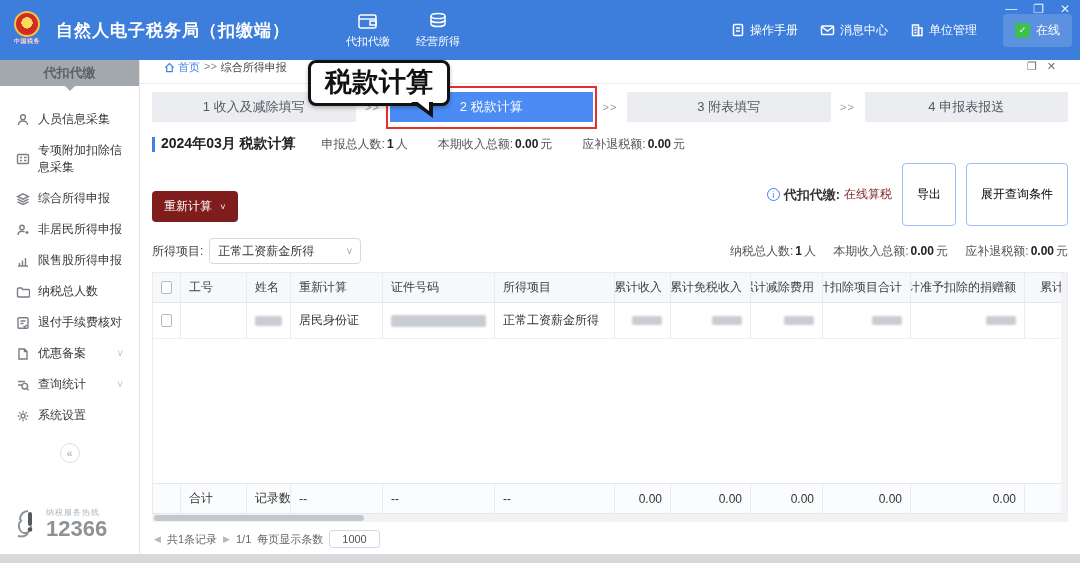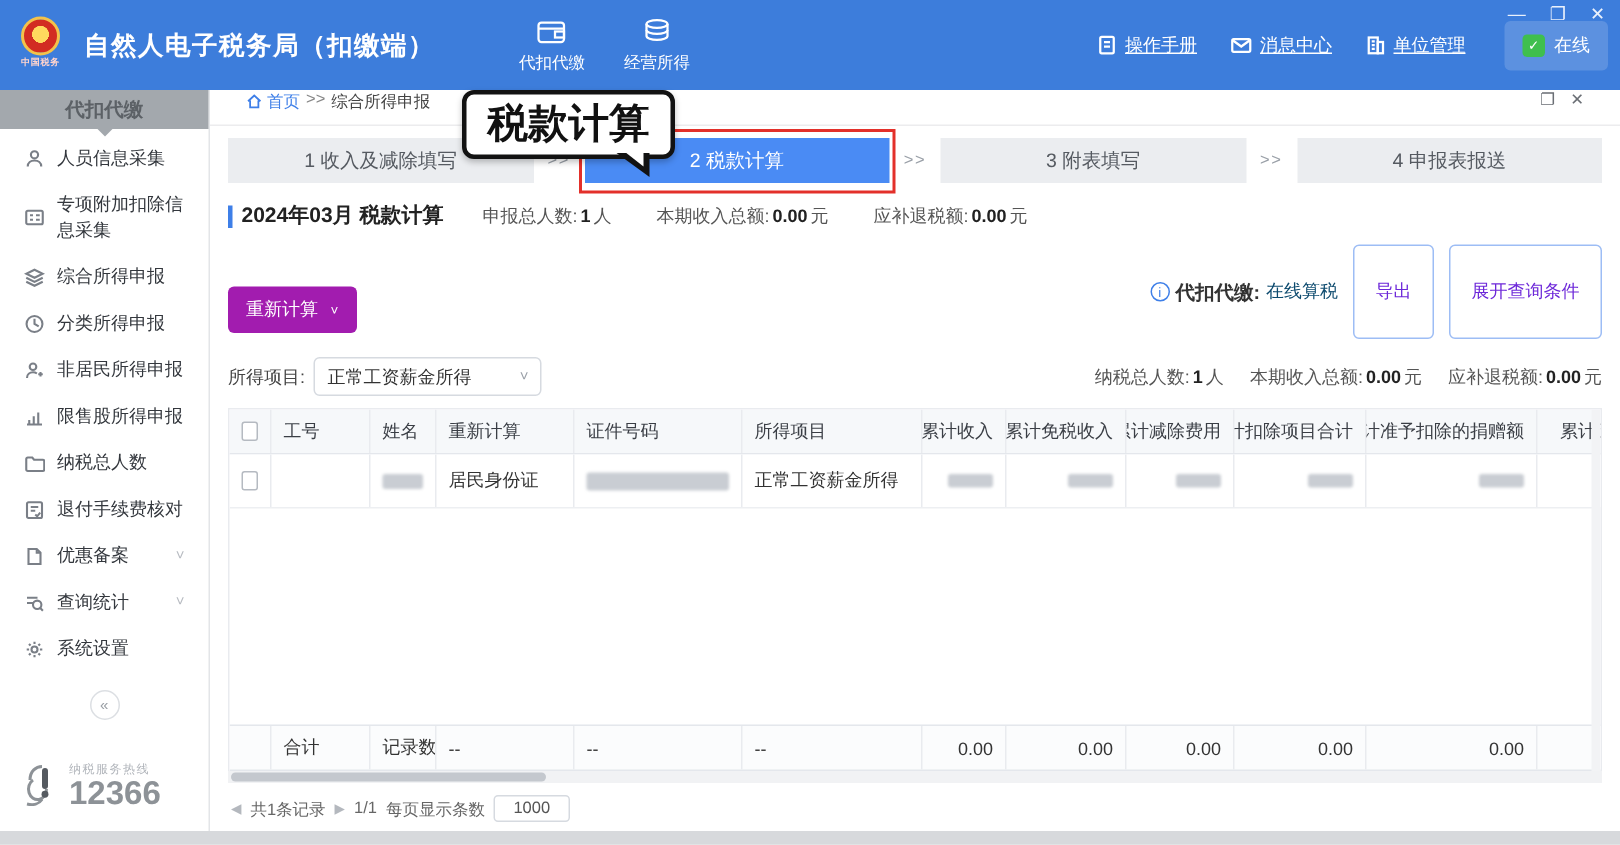--- a/index.html
+++ b/index.html
@@ -12,33 +12,33 @@
   .win-controls { position:absolute; top:3px; right:10px; display:flex; gap:16px; font-size:12px; color:#eaf1fc; }
   .win-controls span { cursor:pointer; line-height:12px; }
   .emblem { width:34px; height:42px; margin:4px 8px 0 10px; display:flex; flex-direction:column; align-items:center; }
   .emblem .seal { width:26px; height:26px; border-radius:50%; background:radial-gradient(circle at 50% 45%, #ffd95e 0 34%, #d22c22 35% 100%); border:2px solid #f3c24a; }
   .emblem .seal-text { font-size:6px; color:#ffd4cd; font-weight:bold; letter-spacing:.5px; }
   .app-title { font-size:17px; font-weight:bold; letter-spacing:1px; margin-left:4px; }
   .hnav { display:flex; margin-left:56px; gap:26px; }
   .hnav-item { display:flex; flex-direction:column; align-items:center; gap:3px; font-size:11px; cursor:pointer; }
   .hnav-item svg { display:block; }
   .hright { margin-left:auto; display:flex; align-items:center; gap:22px; margin-right:8px; font-size:12px; }
-  .hright-item { display:flex; align-items:center; gap:5px; cursor:pointer;text-decoration:underline; }
+  .hright-item { display:flex; align-items:center; gap:5px; cursor:pointer; }
   .online-box { background:rgba(255,255,255,.16); border-radius:4px; padding:8px 12px; display:flex; align-items:center; gap:6px; margin-left:4px; }
   .online-ico { width:15px; height:15px; background:#3fbf4e; border-radius:3px; display:flex; align-items:center; justify-content:center; color:#fff; font-size:9px; }
 
   
   .body { flex:1; display:flex; min-height:0; }
 
   
   .sidebar { width:140px; background:#fff; border-right:1px solid #e3e5e8; display:flex; flex-direction:column; flex:none; position:relative; }
   .side-head { background:#a3a8ad; color:#5c6166; font-weight:bold; text-align:center; font-size:13px; padding:4px 0; position:relative; }
   .side-head:after { content:""; position:absolute; left:50%; bottom:-5px; margin-left:-5px;
     border-left:5px solid transparent; border-right:5px solid transparent; border-top:5px solid #a3a8ad; }
-  .side-menu { padding:4px 0 0 0; }
+  .side-menu { padding:18px 0 0 0; }
   .side-item { display:flex; align-items:center; gap:8px; padding:7px 6px 7px 16px; font-size:12px; color:#33373d; cursor:pointer; }
   .side-item svg { flex:none; }
   .side-item .chev { margin-left:auto; margin-right:10px; color:#b7bbc1; font-size:10px; }
   .collapse-btn { width:20px; height:20px; border:1px solid #dcdfe3; border-radius:50%; color:#9ba0a6;
     font-size:10px; display:flex; align-items:center; justify-content:center; margin:12px auto 0; cursor:pointer; }
   .hotline { position:absolute; bottom:14px; left:12px; display:flex; align-items:center; gap:4px; }
   .hotline-text { display:flex; flex-direction:column; }
   .hotline-label { font-size:8px; color:#b0b4ba; letter-spacing:1px; }
   .hotline-num { font-size:22px; font-weight:bold; color:#8d9297; line-height:22px; }
 
@@ -70,28 +70,28 @@
 
   
   .summary { display:flex; align-items:center; margin-top:13px; flex:none; font-size:12px; color:#444; }
   .blue-bar { width:3px; height:15px; background:#3e7fe8; margin-right:6px; }
   .summary-title { font-size:14px; font-weight:bold; color:#222; margin-right:26px; }
   .sum-item { margin-right:30px; color:#555; }
   .sum-item b { color:#222; margin:0 2px; }
 
   
   .toolbar { display:flex; align-items:center; margin-top:10px; flex:none; }
-  .btn-primary { background:#a21caf; color:#fff; font-size:12px; border:none; border-radius:4px; padding:7px 12px; cursor:pointer;margin-top:24px; }
+  .btn-primary { background:#7f1d1d; color:#fff; font-size:12px; border:none; border-radius:4px; padding:7px 12px; cursor:pointer;margin-top:24px; }
   .btn-primary .chev { font-size:9px; margin-left:5px; }
   .tb-right { margin-left:auto; display:flex; align-items:center; gap:10px; }
   .taxmode { font-size:12px; color:#333; display:flex; align-items:center; gap:4px; }
   .info-ico { width:13px; height:13px; border:1px solid #3e7fe8; color:#3e7fe8; border-radius:50%; font-size:9px; display:inline-flex; align-items:center; justify-content:center; }
   .taxmode b { font-size:13px; }
-  .taxmode .mode-val { color:#0c4a6e; font-weight:normal; }
-  .btn-outline { background:#fff; border:1px solid #9dbdf5; color:#6d28d9; font-size:12px; border-radius:4px; padding:22px 14px; cursor:pointer; }
+  .taxmode .mode-val { color:#7f1d1d; font-weight:normal; }
+  .btn-outline { background:#fff; border:1px solid #9dbdf5; color:#000000; font-size:12px; border-radius:4px; padding:22px 14px; cursor:pointer; }
 
   
   .filterrow { display:flex; align-items:center; margin-top:12px; flex:none; font-size:12px; color:#444; }
   .select { width:152px; height:26px; border:1px solid #d6dae0; border-radius:4px; margin-left:6px; display:flex; align-items:center; padding:0 8px; color:#333; cursor:pointer; }
   .select .chev { margin-left:auto; color:#9aa0a8; font-size:10px; }
   .stats { margin-left:auto; font-size:12px; color:#555; }
   .stats .st { margin-left:14px; }
   .stats b { color:#222; margin:0 2px; }
 
   
@@ -210,27 +210,20 @@
         </div>
         <div class="side-item">
           <svg width="14" height="14" viewBox="0 0 14 14">
               <path d="M7 1.8 l5.5 2.7 L7 7.2 1.5 4.5 Z" class="icon-grey"></path>
               <path d="M1.5 7.2 L7 9.9 12.5 7.2 M1.5 9.8 L7 12.5 12.5 9.8" class="icon-grey"></path>
             </svg>
           <span>综合所得申报</span>
         </div>
         <div class="side-item">
           <svg width="14" height="14" viewBox="0 0 14 14">
-              <circle cx="7" cy="7" r="5.3" class="icon-grey"></circle>
-              <path d="M7 3.5 V7 l2.8 1.6" class="icon-grey"></path>
-            </svg>
-          <span>分类所得申报</span>
-        </div>
-        <div class="side-item">
-          <svg width="14" height="14" viewBox="0 0 14 14">
               <circle cx="6" cy="4.5" r="2.2" class="icon-grey"></circle>
               <path d="M2 12 c0-2.4 1.8-3.8 4-3.8 1 0 1.9 .3 2.6 .8" class="icon-grey"></path>
               <path d="M9.5 9.5 h3 M11 8 v3" class="icon-grey"></path>
             </svg>
           <span>非居民所得申报</span>
         </div>
         <div class="side-item">
           <svg width="14" height="14" viewBox="0 0 14 14">
               <path d="M2 12 h10" class="icon-grey"></path>
               <path d="M3.5 12 V9 M6.5 12 V6.5 M9.5 12 V4" class="icon-grey"></path>

